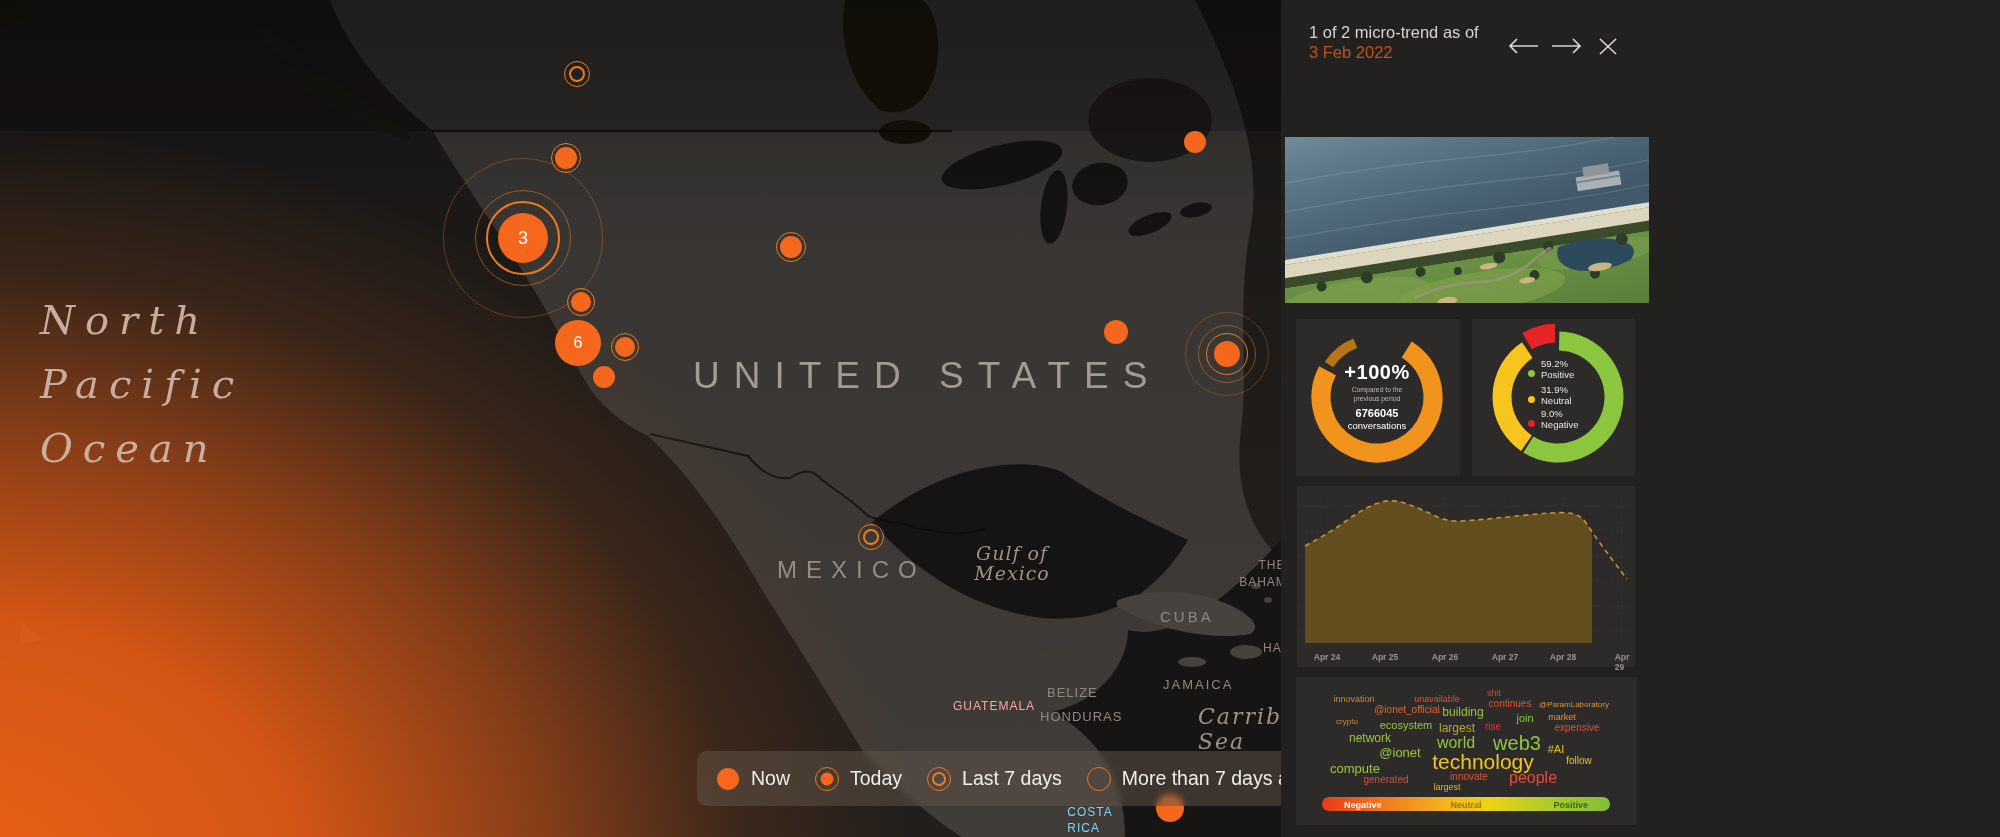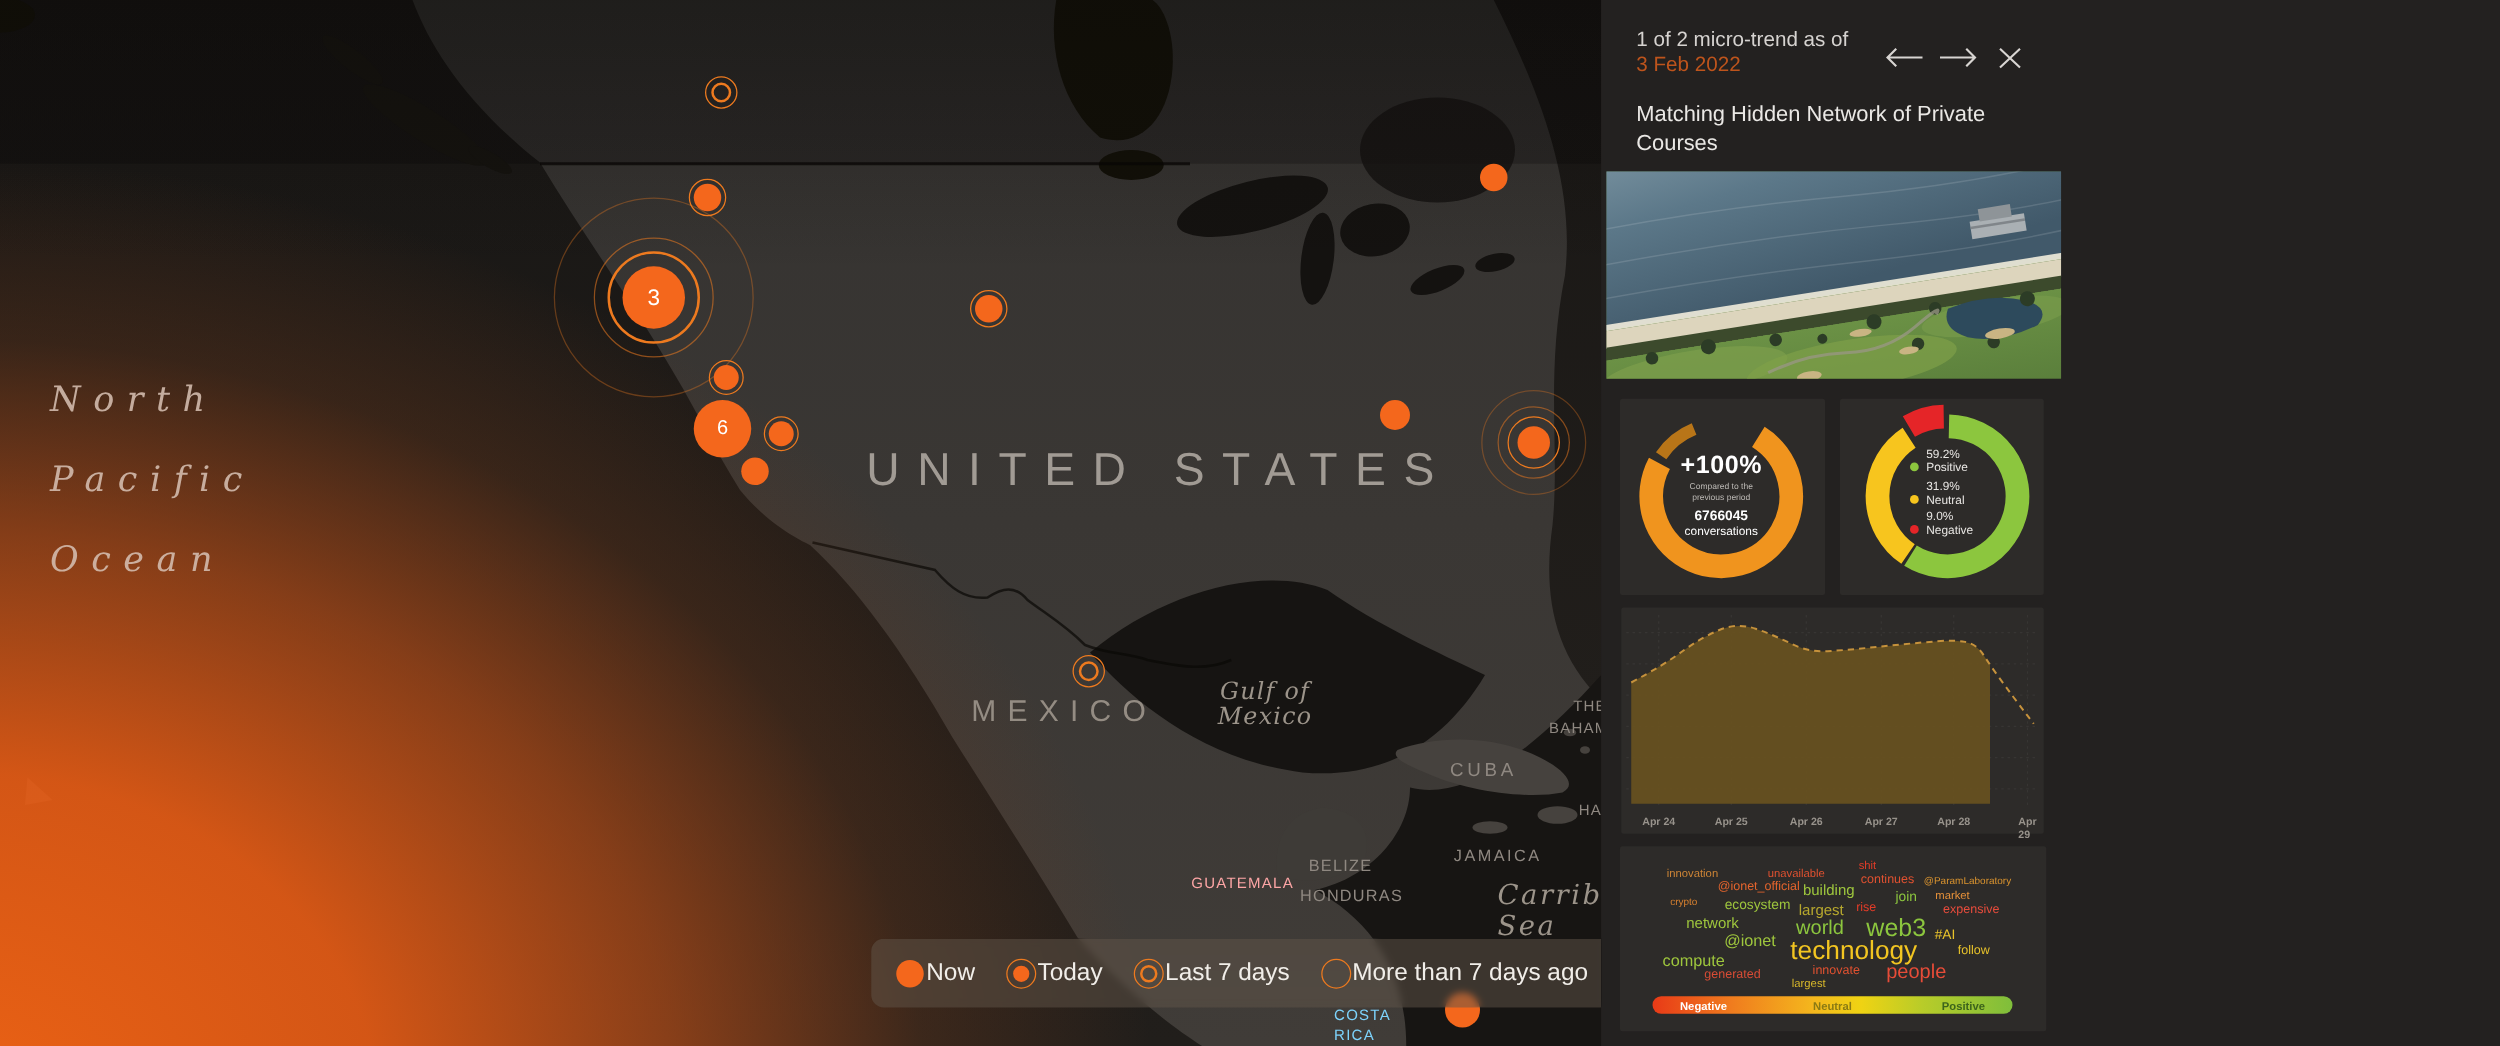--- a/index.html
+++ b/index.html
@@ -21,21 +21,21 @@
   .maplabel.sea{font-family:"DejaVu Serif","Liberation Serif",serif;font-style:italic;}
   .marker{position:absolute;z-index:4;}
   .marker .dot{position:absolute;left:50%;top:50%;transform:translate(-50%,-50%);
     background:#F4671C;border-radius:50%;display:flex;align-items:center;justify-content:center;
     color:#fff;font-weight:400;}
   .marker .ring{position:absolute;left:50%;top:50%;transform:translate(-50%,-50%);
     border-style:solid;border-color:#ED7A1F;border-radius:50%;}
   #legendbar{position:absolute;left:697px;top:751px;width:593px;height:55px;z-index:5;
     background:rgba(97,85,74,0.50);border-radius:10px;display:flex;align-items:center;
     padding-left:18px;gap:24px;backdrop-filter:blur(3px);}
-  .leg-item{display:flex;align-items:center;gap:0;}
+  .leg-item{display:flex;align-items:center;gap:10px;}
   .leg-ico{position:relative;width:26px;height:26px;flex:0 0 26px;}
   .leg-ico .dot,.leg-ico .ring{position:absolute;left:50%;top:50%;transform:translate(-50%,-50%);border-radius:50%;}
   .leg-ico .dot{background:#F4671C;}
   .leg-ico .ring{border:1.5px solid #ED7A1F;}
   .leg-label{font-size:19.5px;color:#F1EEE9;white-space:nowrap;}
 
   
   #panel{position:absolute;left:1281px;top:0;width:719px;height:837px;background:#232120;z-index:10;}
   #hdr-line1{position:absolute;left:28px;top:22px;font-size:16.5px;line-height:21px;color:#D6D3D0;}
   #hdr-date{position:absolute;left:28px;top:43px;font-size:16.5px;color:#BE541C;}
@@ -134,21 +134,21 @@
 
       <path d="M432,131 L952,131" stroke="rgba(8,6,4,0.75)" stroke-width="2.5" fill="none"></path>
 
       <path d="M650,434 L748,456 C760,470 772,480 790,478 C802,470 812,468 822,480
                C838,492 852,500 868,516 C888,524 902,522 918,528 C940,532 962,538 985,528" stroke="rgba(10,8,6,0.7)" stroke-width="2" fill="none"></path>
 
       <path d="M22,622 L42,640 L20,644 Z" fill="rgba(255,255,255,0.22)"></path>
     </svg>
     <div id="glow"></div>
     <div id="labels-layer">
-        <div class="maplabel sea" style="left: 40px; top: 288px; font-size: 28px; letter-spacing: 10px; color: rgba(213, 190, 176, 0.88); line-height: 64px;">North
+        <div class="maplabel sea" style="left: 40px; top: 288px; font-size: 40px; letter-spacing: 10px; color: rgba(213, 190, 176, 0.88); line-height: 64px;">North
 Pacific
 Ocean</div>
         <div class="maplabel caps" style="left: 693px; top: 355px; font-size: 37px; letter-spacing: 14px; color: rgb(161, 155, 148);">UNITED STATES</div>
         <div class="maplabel caps" style="left: 777px; top: 556px; font-size: 24px; letter-spacing: 9px; color: rgb(148, 140, 131);">MEXICO</div>
         <div class="maplabel sea" style="left: 1012px; top: 543px; font-size: 19px; letter-spacing: 1px; color: rgb(156, 148, 138); line-height: 20px; transform: translateX(-50%); text-align: center;">Gulf of
 Mexico</div>
         <div class="maplabel caps" style="left: 1160px; top: 608px; font-size: 15px; letter-spacing: 3px; color: rgb(143, 136, 129);">CUBA</div>
         <div class="maplabel caps" style="left: 1272px; top: 557px; font-size: 12px; letter-spacing: 1px; color: rgb(143, 136, 129); line-height: 17px; transform: translateX(-50%); text-align: center;">THE
 BAHAMAS</div>
         <div class="maplabel caps" style="left: 1263px; top: 641px; font-size: 12px; letter-spacing: 1px; color: rgb(143, 136, 129);">HAITI</div>
@@ -256,21 +256,20 @@
       <svg width="38" height="26" viewBox="0 0 38 26">
         <path d="M4,13 L32,13 M25,6 L32,13 L25,20" stroke="#D8D5D2" stroke-width="1.7" fill="none"></path>
       </svg>
     </button>
     <button class="navbtn" id="btn-close" title="">
       <svg width="26" height="26" viewBox="0 0 26 26">
         <path d="M5,6 L21,21 M21,6 L5,21" stroke="#D8D5D2" stroke-width="1.7" fill="none"></path>
       </svg>
     </button>
 
-    <h2 id="panel-title" style="margin:0;font-weight:400;">Matching Hidden Network of Private Courses</h2>
 
     <div id="photo">
       <svg width="364" height="166" viewBox="0 0 364 166">
         <defs>
           <linearGradient id="sea2" x1="0" y1="0" x2="0.4" y2="1">
             <stop offset="0" stop-color="#8aa2ae"></stop>
               <stop offset="0.5" stop-color="#5c7889"></stop>
               <stop offset="1" stop-color="#41596a"></stop>
           </linearGradient>
           <linearGradient id="grass" x1="0" y1="0" x2="0" y2="1">

